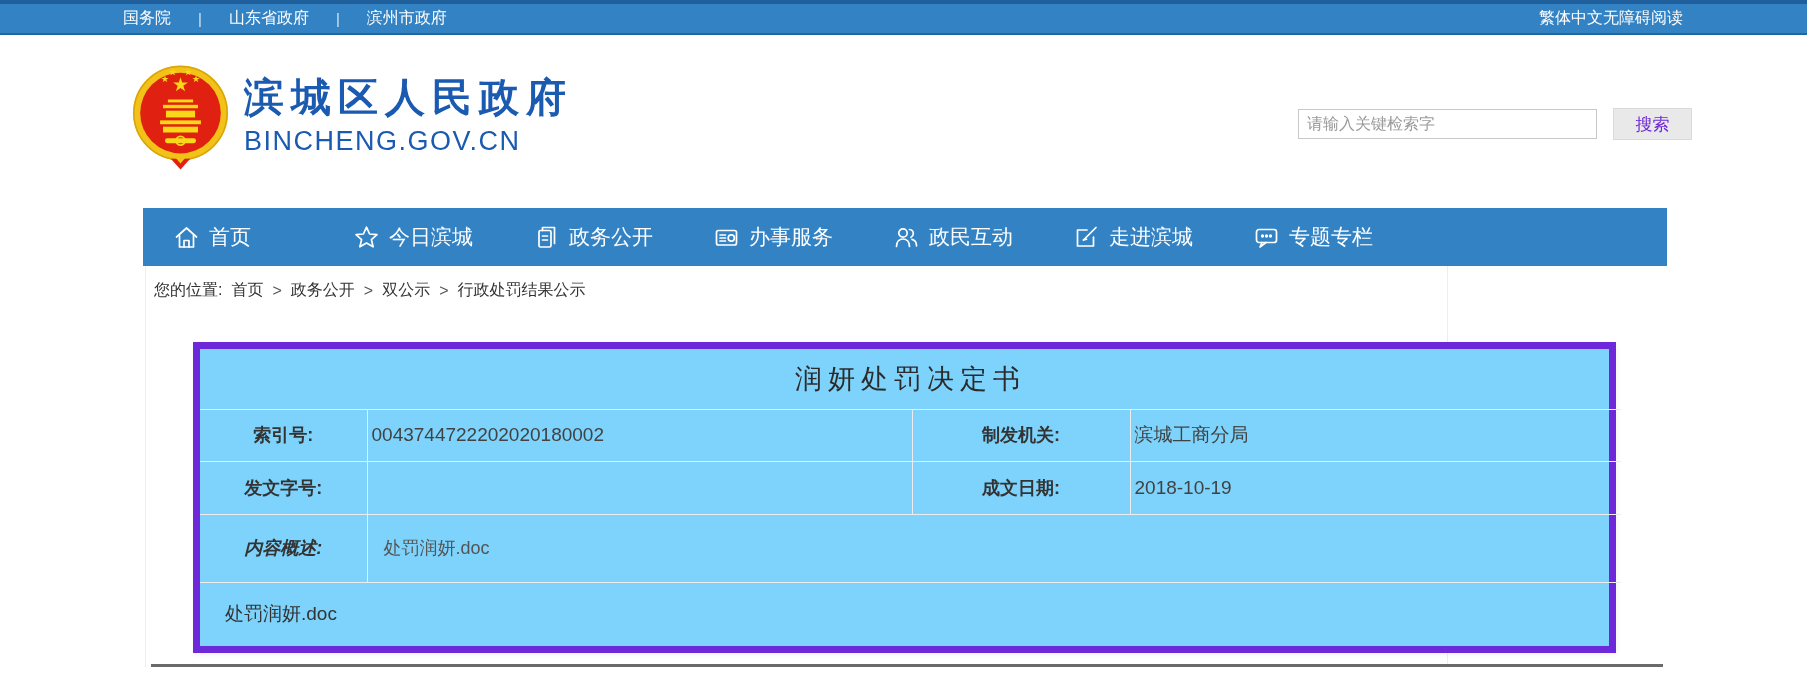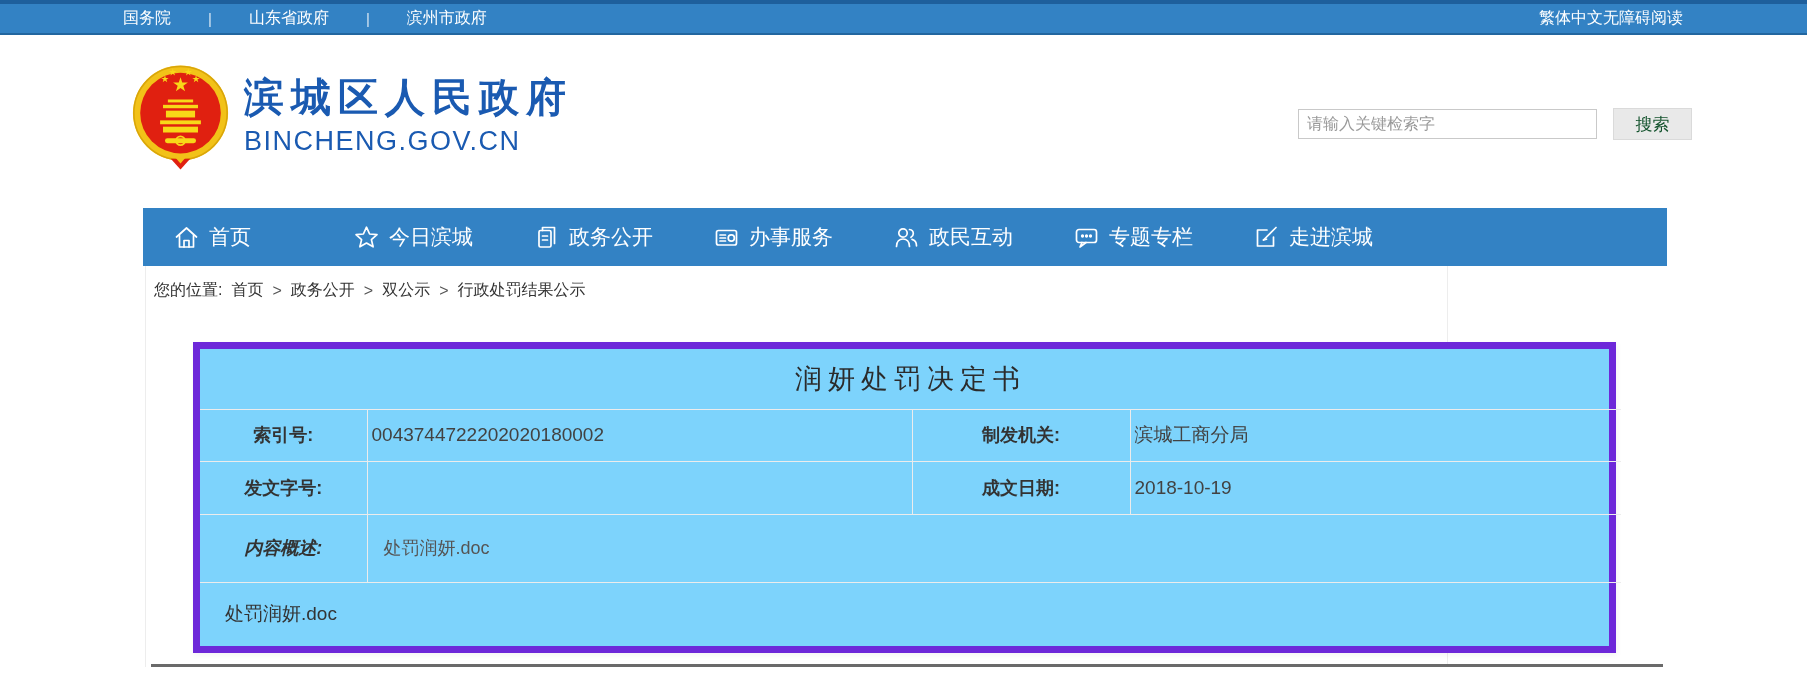--- a/index.html
+++ b/index.html
@@ -8,21 +8,21 @@
     width:1807px; height:680px; overflow:hidden; background:#fff;
     font-family:"Liberation Sans","DejaVu Sans",sans-serif; color:#333;
   }
   
   .topbar {
     height:35px; background:#3382c4;
     border-top:4px solid #1e5f9c; border-bottom:2px solid #22669f;
     display:flex; align-items:center; justify-content:space-between;
     padding:0 124px 0 123px; color:#fff; font-size:16px;
   }
-  .topbar-left { display:flex; align-items:center; gap:37px; }
+  .topbar-left { display:flex; align-items:center; gap:27px; }
   .topbar-right { display:flex; align-items:center; }
   .tb-link { color:#fff; cursor:pointer; white-space:nowrap; }
   .tb-sep { color:#d6e6f4; font-size:15px; }
   
   .header {
     height:173px; display:flex; align-items:flex-start; justify-content:space-between;
     padding:27px 115px 0 130px; background:#fff;
   }
   .brand { display:flex; align-items:flex-start; gap:13px; cursor:pointer; }
   .emblem svg { width:101px; height:108px; display:block; }
@@ -30,21 +30,21 @@
   .brand-cn { font-size:40px; font-weight:bold; color:#1a5ab1; letter-spacing:7px; line-height:1.1; }
   .brand-en { font-size:27px; font-weight:normal; color:#1a5ab1; letter-spacing:1.5px; margin-top:7px; }
   .search { display:flex; align-items:center; gap:16px; margin-top:46px; }
   .search-input {
     width:299px; height:30px; border:1px solid #c9c9c9; padding:0 8px;
     font-size:16px; color:#333; font-family:inherit; outline:none;
   }
   .search-input::placeholder { color:#9a9a9a; }
   .search-btn {
     width:79px; height:32px; background:#e9e9e9; border:1px solid #dadada;
-    font-size:17px; color:#14532d; font-family:inherit; cursor:pointer;
+    font-size:17px; color:#6d28d9; font-family:inherit; cursor:pointer;
   }
   
   .nav {
     margin-left:143px; width:1524px; height:58px; background:#3382c4;
     display:flex; align-items:center;
   }
   .nav-item {
     flex:none; width:180px; padding-left:30px;
     display:flex; align-items:center; gap:9px;
     color:#fff; font-size:21px; cursor:pointer; white-space:nowrap;
@@ -178,35 +178,35 @@
     <svg viewBox="0 0 27 27" class="nav-ico">
       <circle cx="10" cy="9" r="4.2"></circle>
       <path d="M3.5 22.5 C3.5 17.5 6.5 15 10 15 C13.5 15 16.5 17.5 16.5 22.5"></path>
       <path d="M16.5 5.5 C18.8 5.8 20.3 7.4 20.3 9.6 C20.3 11.4 19.3 12.7 18 13.3"></path>
       <path d="M19 15.3 C22 16 23.5 18.6 23.5 21.8"></path>
     </svg>
     <span>政民互动</span>
   </div>
   <div class="nav-item">
     <svg viewBox="0 0 27 27" class="nav-ico">
+      <path d="M20.5 13 V22 H4.5 V6 H14"></path>
+      <path d="M10.5 16 L23 3.5"></path>
+        <path d="M10.5 16 L13.5 15.2"></path>
+    </svg>
+    <span>走进滨城</span>
+  </div>
+  <div class="nav-item">
+    <svg viewBox="0 0 27 27" class="nav-ico">
       <rect x="3.5" y="5.5" width="20" height="13" rx="2.5"></rect>
       <path d="M9 18.5 L7 23 L13 18.5"></path>
       <circle cx="9.5" cy="12" r="0.8" fill="#fff"></circle>
         <circle cx="13.5" cy="12" r="0.8" fill="#fff"></circle>
         <circle cx="17.5" cy="12" r="0.8" fill="#fff"></circle>
     </svg>
     <span>专题专栏</span>
-  </div>
-  <div class="nav-item">
-    <svg viewBox="0 0 27 27" class="nav-ico">
-      <path d="M20.5 13 V22 H4.5 V6 H14"></path>
-      <path d="M10.5 16 L23 3.5"></path>
-        <path d="M10.5 16 L13.5 15.2"></path>
-    </svg>
-    <span>走进滨城</span>
   </div>
 </div>
 
 <div class="main">
 
   <div class="breadcrumb">
     <span>您的位置:</span>
     <span class="crumb">首页</span>
     <span class="bc-sep">&gt;</span>
     <span class="crumb">政务公开</span>

